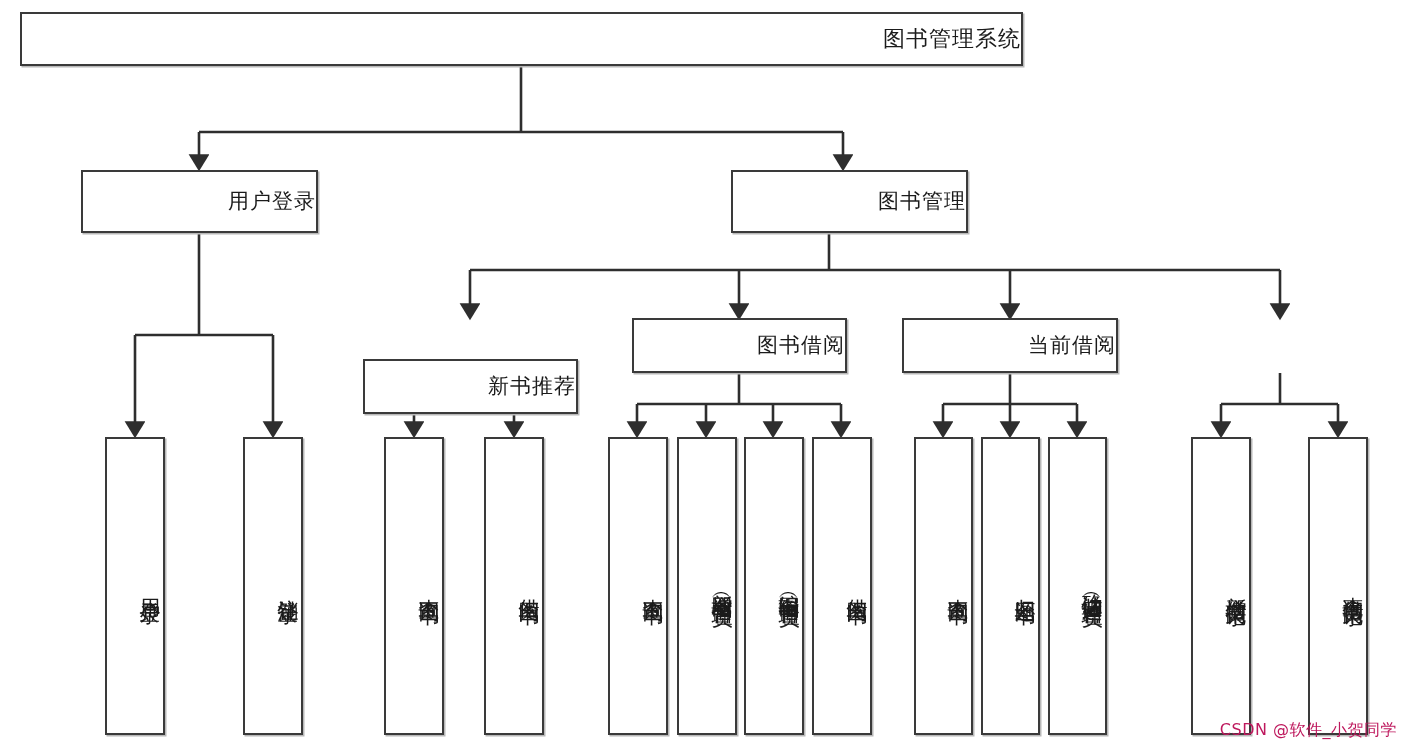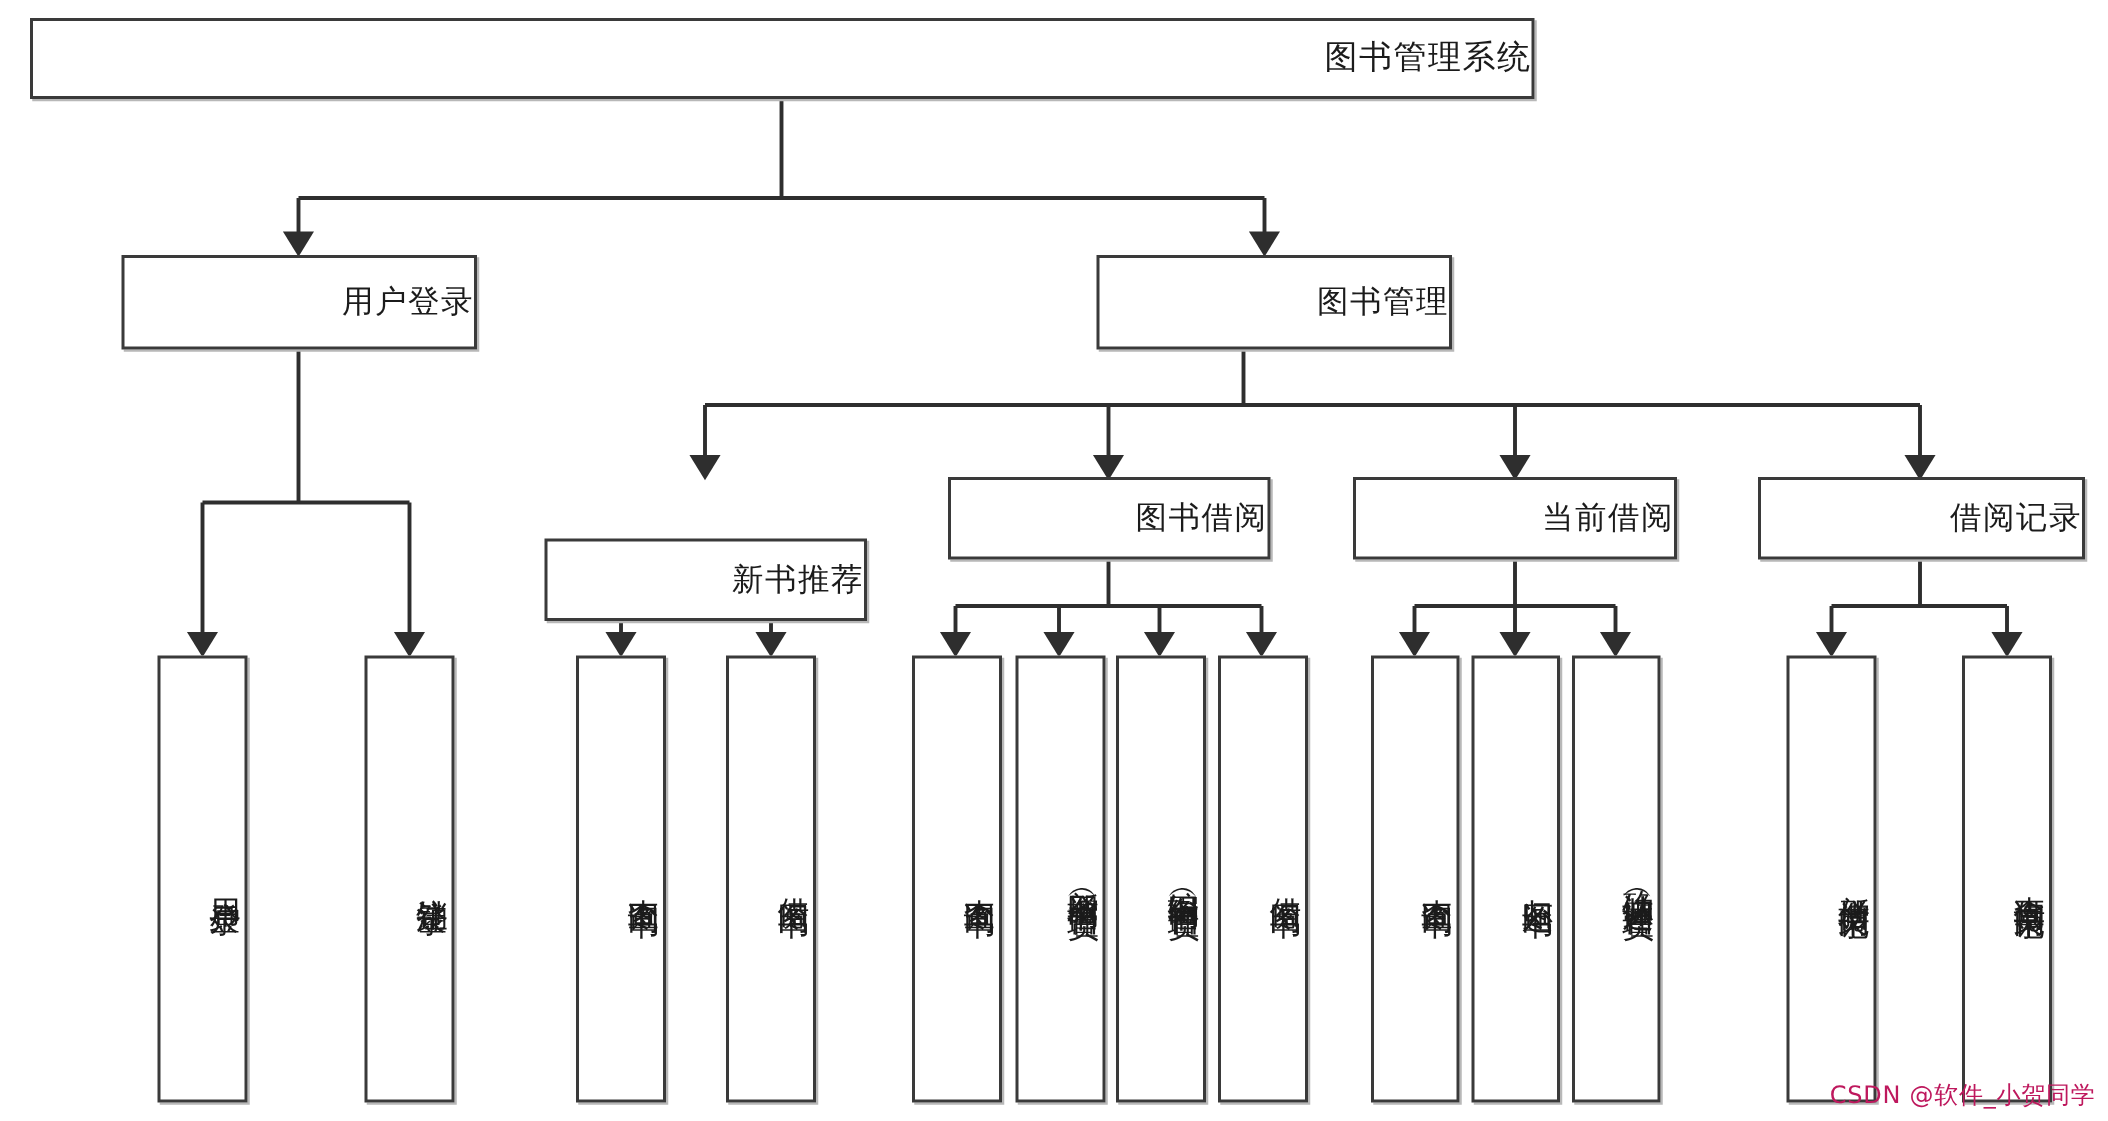--- a/index.html
+++ b/index.html
@@ -136,23 +136,20 @@
 
   <div class="node h" style="left:363px; top:318px; width:215px; height:55px;margin-top:41px;">
     <span class="txt">新书推荐</span>
   </div>
   <div class="node h" style="left:902px; top:318px; width:216px; height:55px;">
     <span class="txt">当前借阅</span>
   </div>
   <div class="node h" style="left:632px; top:318px; width:215px; height:55px;">
     <span class="txt">图书借阅</span>
   </div>
-  <div class="node h" style="left:1172px; top:318px; width:218px; height:55px;">
-    <span class="txt">借阅记录</span>
-  </div>
 
   <div class="node v" style="left:105px; top:437px; width:60px; height:298px;">
     <span class="txt">用户登录</span>
   </div>
   <div class="node v" style="left:243px; top:437px; width:60px; height:298px;">
     <span class="txt">注销登录</span>
   </div>
 
   <div class="node v" style="left:384px; top:437px; width:60px; height:298px;">
     <span class="txt">查询图书</span>

